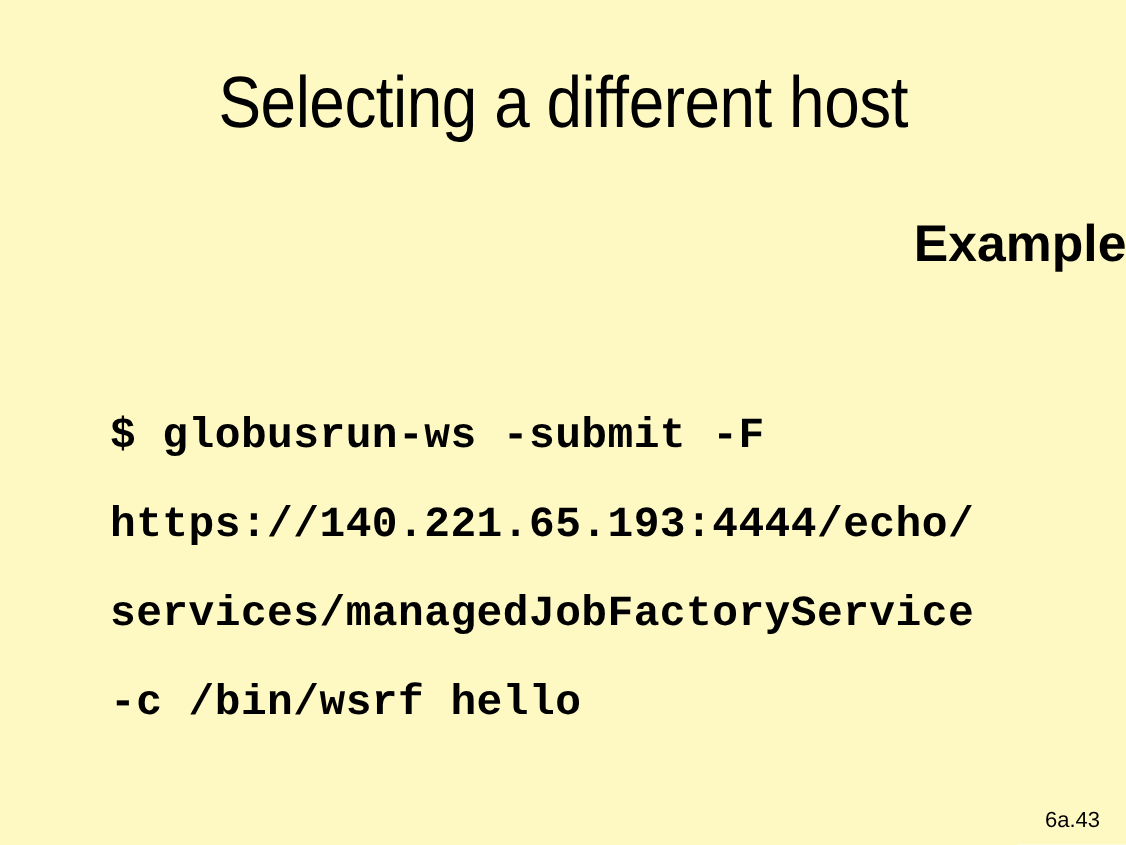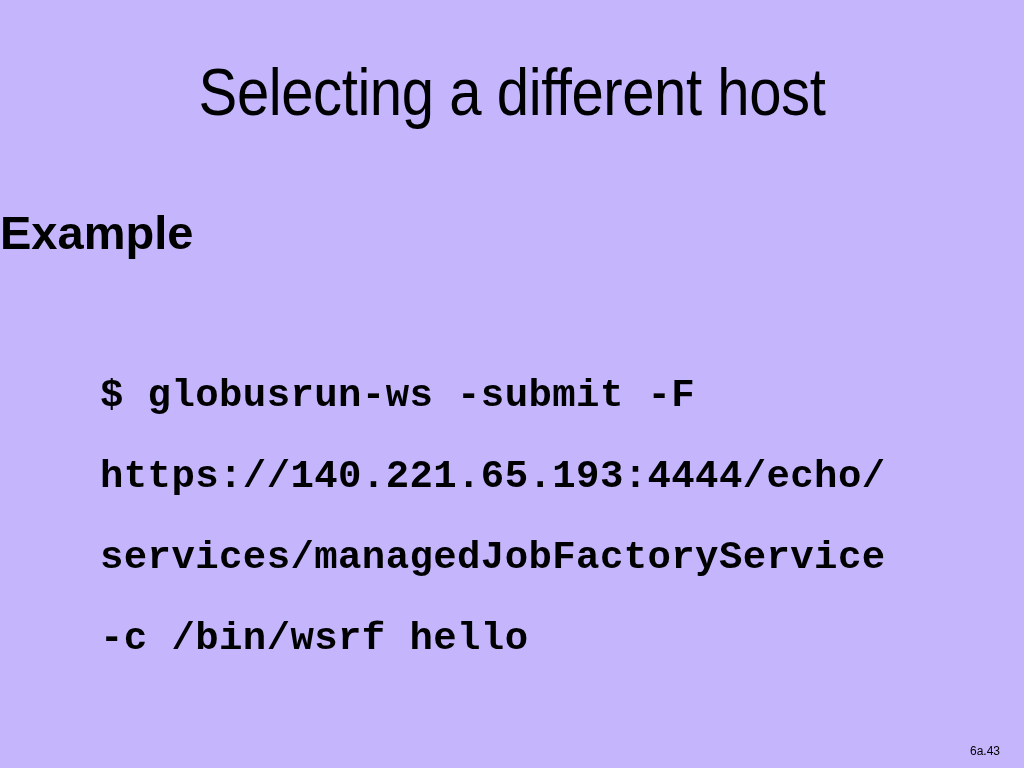--- a/index.html
+++ b/index.html
@@ -13,21 +13,21 @@
     position: relative;
     overflow: hidden;
     font-family: "Liberation Sans", sans-serif;
     color: #000000;
     -webkit-font-smoothing: antialiased;
   }
 
   .slide {
     position: absolute;
     inset: 0;
-    background: #c4b5fd;
+    background: #fef9c3;
     padding-left: 24px;
   }
 
   
   .slide-title {
     position: absolute;
     left: 0;
     top: 58px;
     width: 1024px;
     text-align: center;
@@ -39,23 +39,23 @@
     transform: scaleX(0.88);
     transform-origin: 50% 50%;
     color: #000000;
     white-space: nowrap;
   }
 
   
   .slide-subtitle {
     position: absolute;
     left: 0;
-    top: 207px;
+    top: 195px;
     width: 1024px;
-    text-align: left;
+    text-align: right;
     font-family: "Liberation Sans", sans-serif;
     font-weight: 700;
     font-size: 47px;
     line-height: 1.1;
     color: #000000;
     white-space: nowrap;
   }
 
   
   .code-block {
@@ -75,21 +75,21 @@
     margin-top: 22px;
   }
 
   
   .slide-footer {
     position: absolute;
     right: 24px;
     bottom: 10px;
     font-family: "Liberation Sans", sans-serif;
     font-weight: 400;
-    font-size: 12px;
+    font-size: 20px;
     color: #000000;
     white-space: nowrap;
   }
 </style>
 </head>
 <body>
 
 <div class="slide">
 
   <div class="slide-title">Selecting a different host</div>

